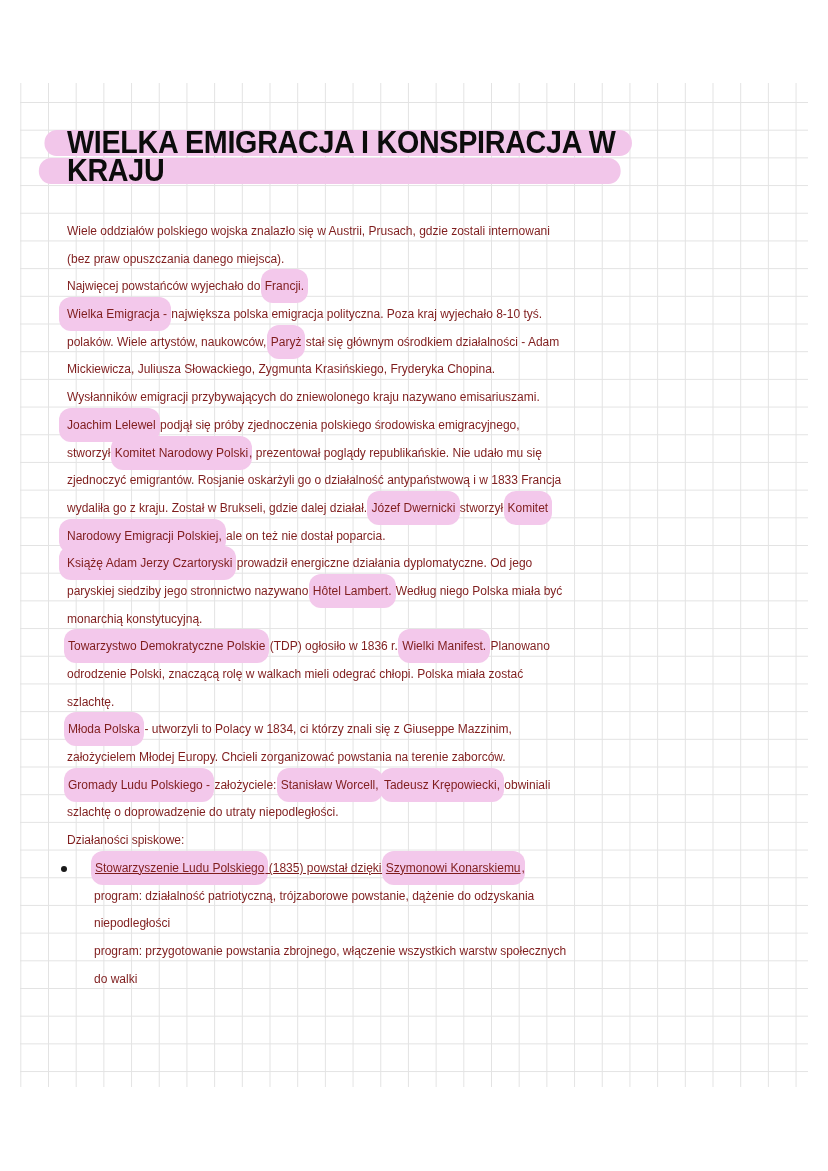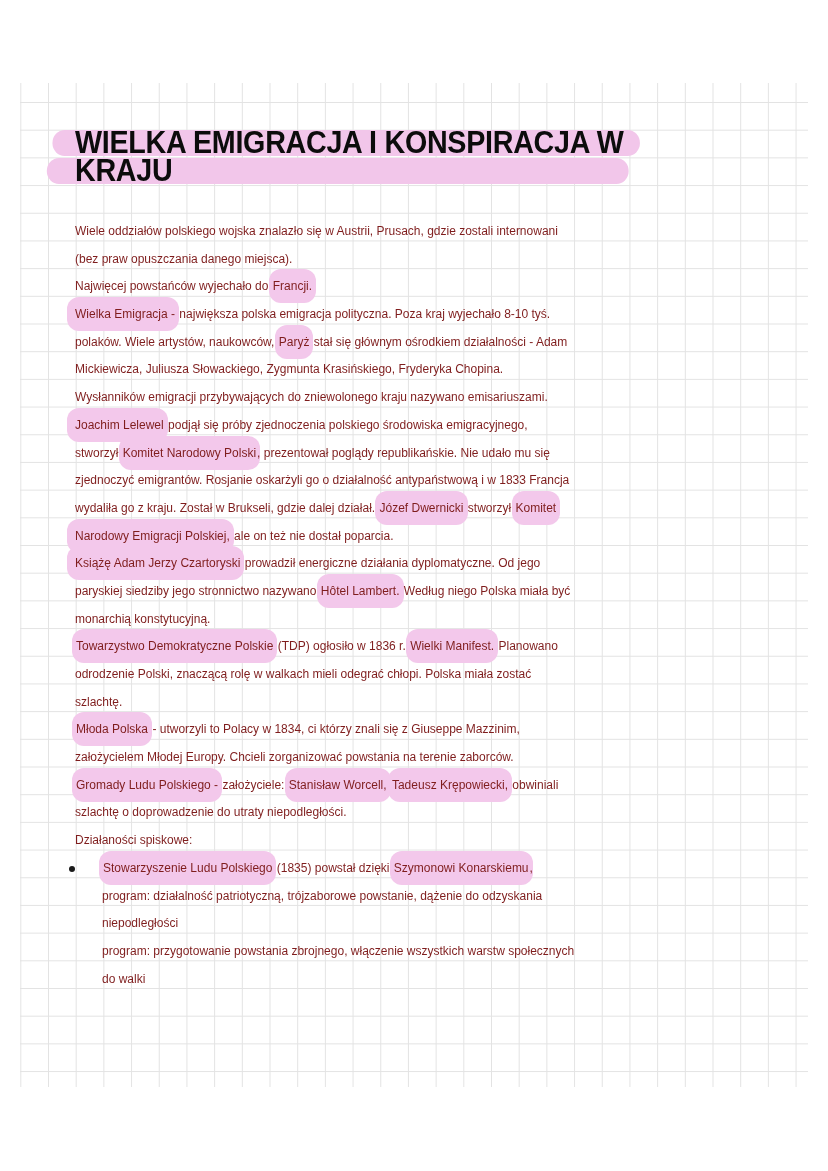--- a/index.html
+++ b/index.html
@@ -19,21 +19,21 @@
       width: 788px;
       height: 1004px;
       background-image:
         linear-gradient(to right, #e3e3e3 1px, transparent 1px),
         linear-gradient(to bottom, #e3e3e3 1px, transparent 1px);
       background-size: 27.7px 27.7px, 27.7px 27.7px;
       background-position: 28px 0, 0 19px;
     }
     .page {
       position: absolute;
-      left: 12px; top: 0;
+      left: 4px; top: 0;
       width: 695px;
       height: 1171px;
     }
     .title {
       position: absolute;
       left: 63px;
       top: 128px;
       margin: 0;
       font-family: "Liberation Sans", sans-serif;
       font-weight: 700;
@@ -72,21 +72,21 @@
     .line { display: block; white-space: nowrap; height: 27.7px; }
     .hl {
       background: #f3c8eb;
       border-radius: 12px;
       padding: 10px 4px;
       margin: 0 -3px;
       box-decoration-break: clone;
       -webkit-box-decoration-break: clone;
     }
     .hl.wide-left { padding-left: 8px; margin-left: -8px; margin-top: 38px; }
-    .bullet-line { position: relative; padding-left: 27px; }
+    .bullet-line { position: relative; padding-left: 27px; text-decoration: underline; }
     .bullet {
       position: absolute;
       left: -6px;
       top: 11px;
       width: 6px; height: 6px;
       border-radius: 50%;
       background: #1a1a1a;
     }
     .indent { padding-left: 27px; }
   </style>

